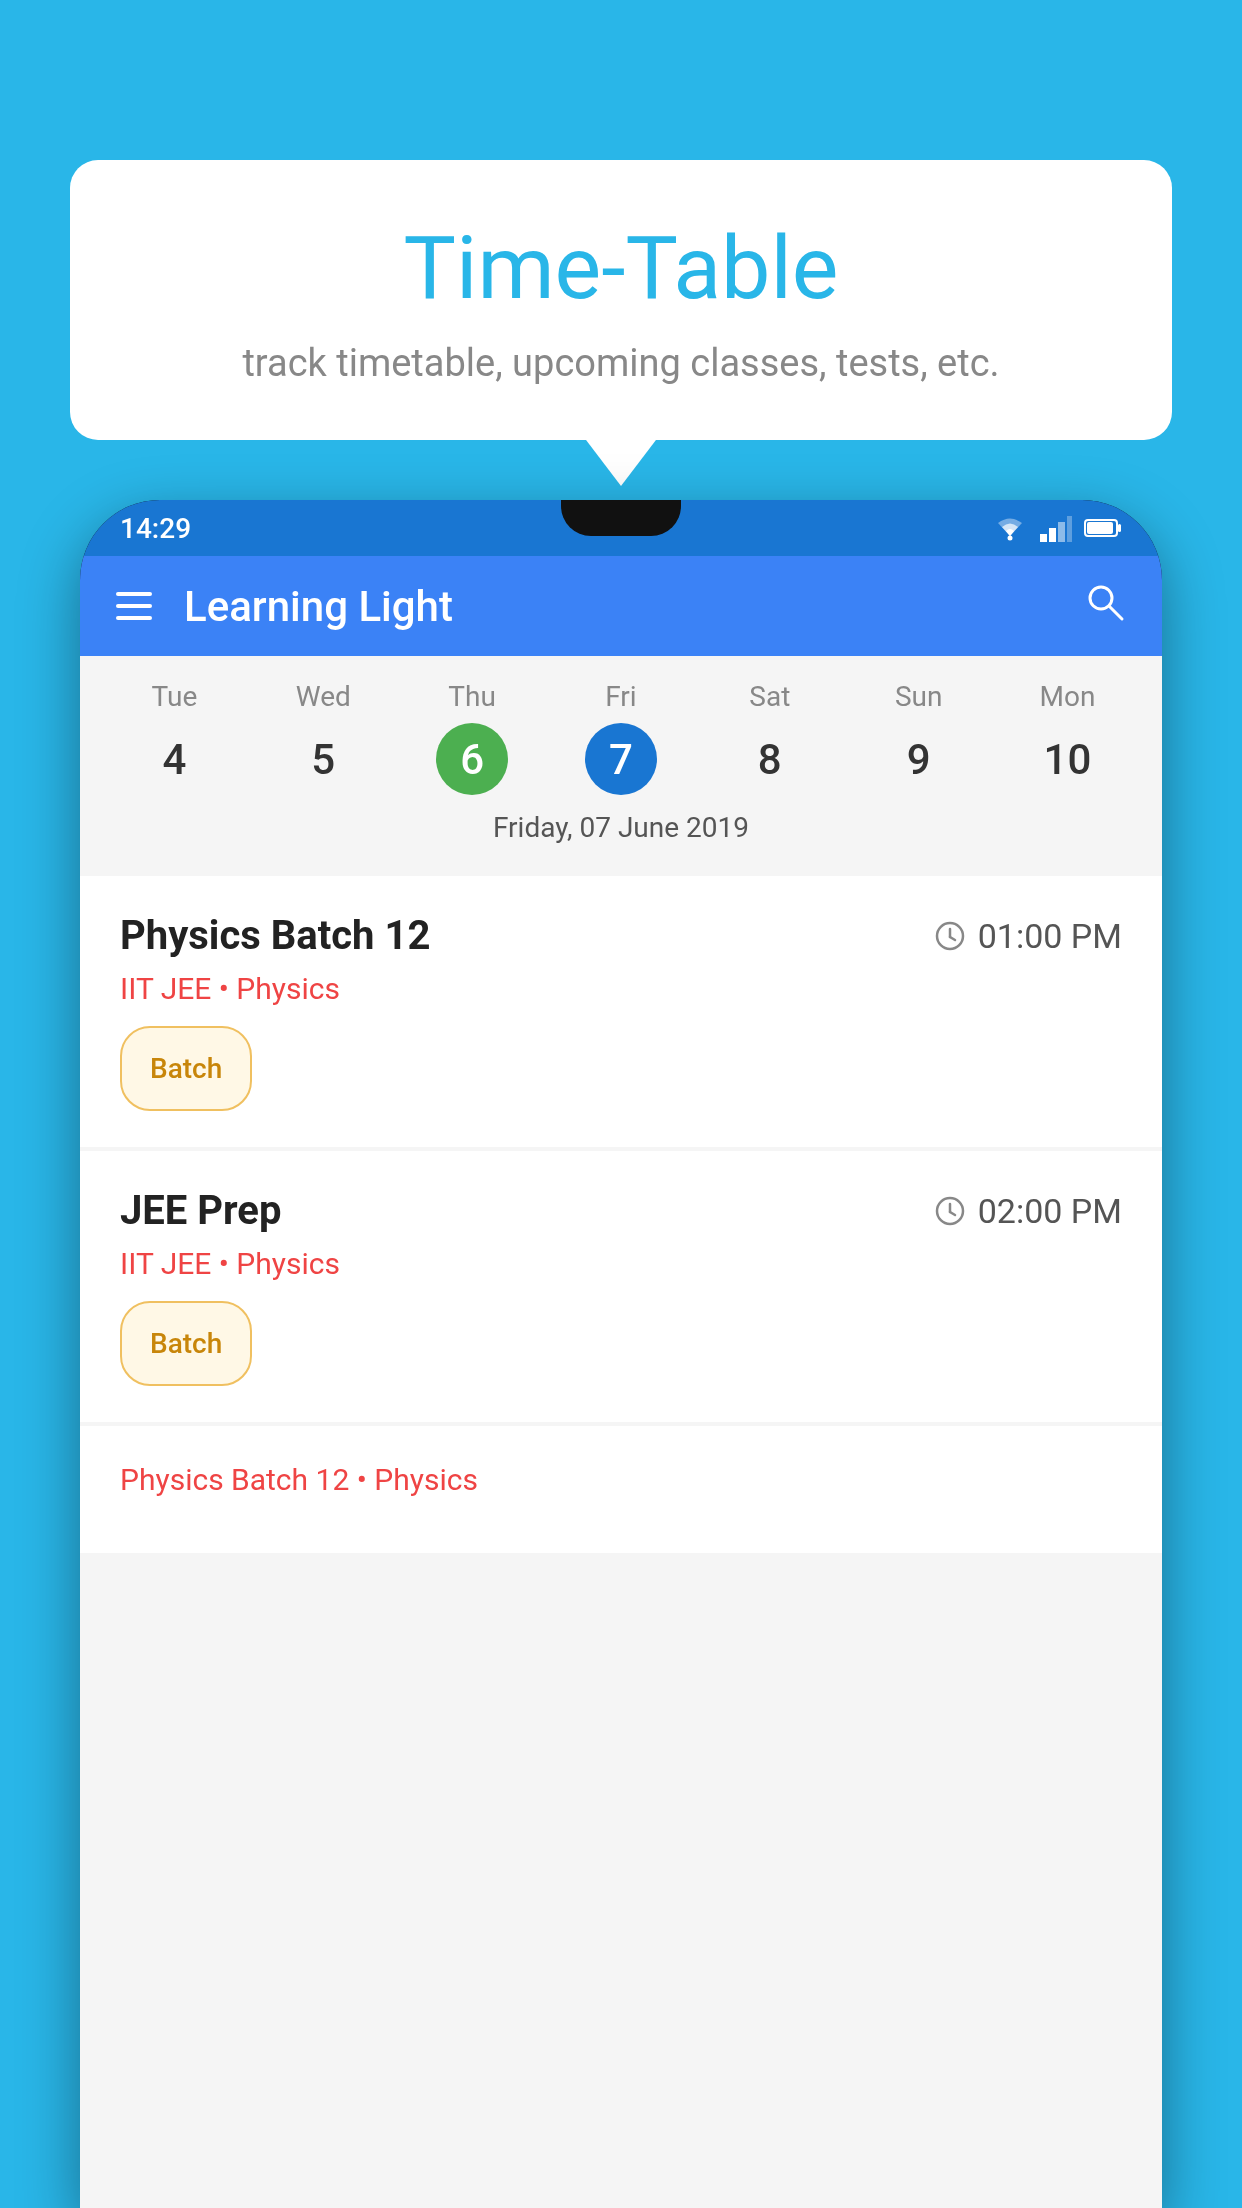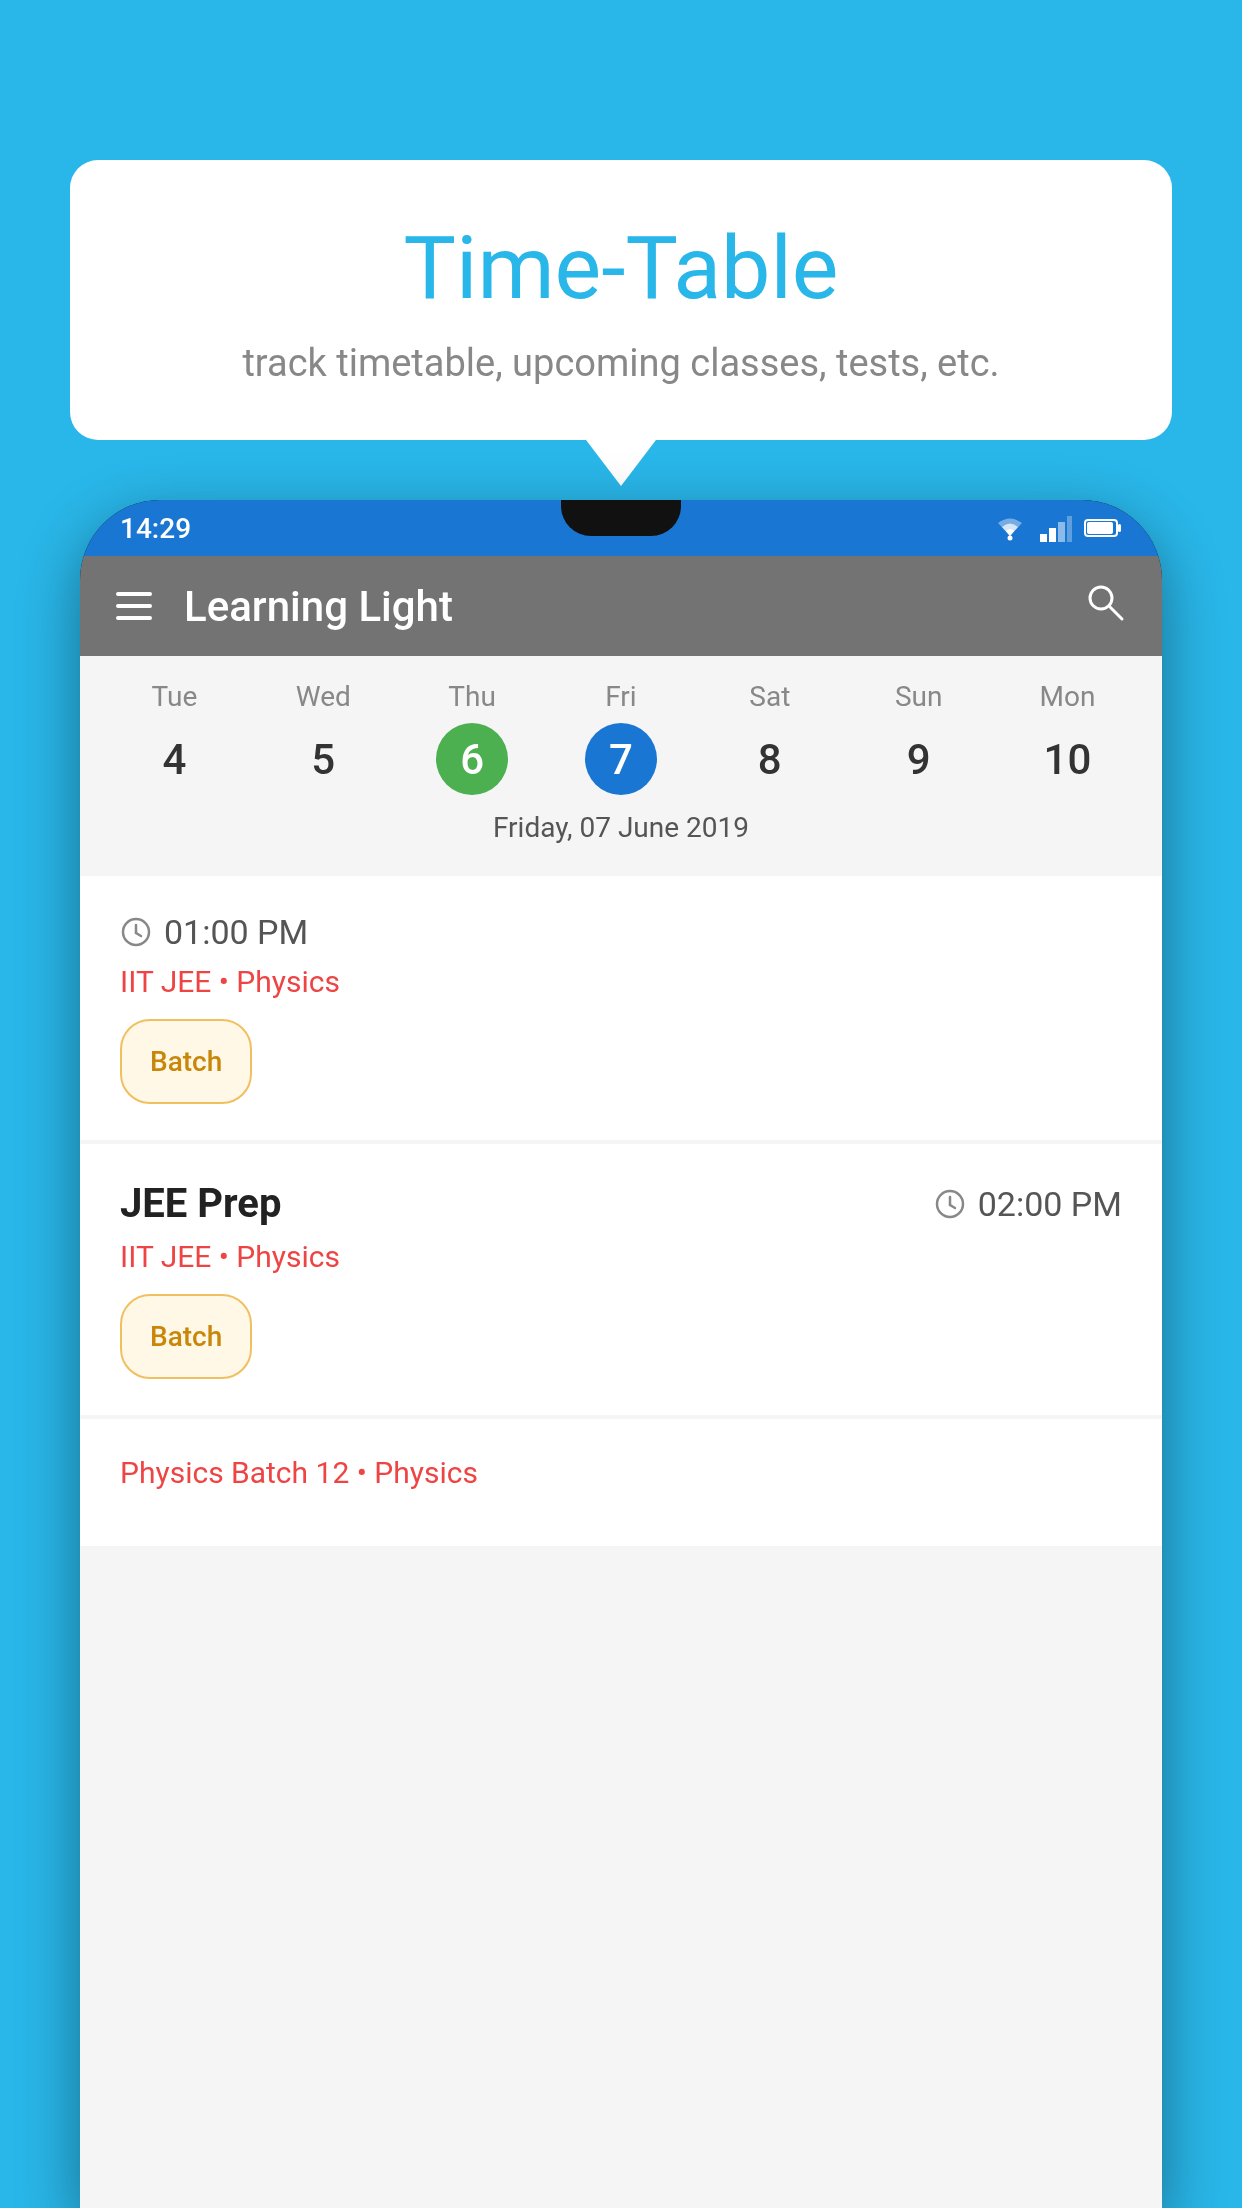--- a/index.html
+++ b/index.html
@@ -99,21 +99,21 @@
       left: 50%;
       transform: translateX(-50%);
       width: 120px;
       height: 36px;
       background: #111;
       border-radius: 0 0 30px 30px;
     }
 
     
     .app-bar {
-      background: #737373;
+      background: #3b82f6;
       height: 100px;
       display: flex;
       align-items: center;
       padding: 0 36px;
       gap: 32px;
     }
 
     .hamburger-icon {
       display: flex;
       flex-direction: column;
@@ -339,20 +339,21 @@
           <div class="calendar-day">
             <div class="day-label">Mon</div>
             <div class="day-number">10</div>
           </div>
         </div>
       <div class="calendar-date-label">Friday, 07 June 2019</div>
     </div>
 
     <div class="schedule-list" id="schedule-list-container">
         <div class="schedule-item"><div class="schedule-item-header">
+            <div class="schedule-name">Physics Batch 12</div>
             <div class="schedule-time">
               <svg width="32" height="32" viewBox="0 0 32 32" fill="none">
       <circle cx="16" cy="16" r="13" stroke="#888" stroke-width="2.5"></circle>
       <line x1="16" y1="9" x2="16" y2="17" stroke="#888" stroke-width="2.5" stroke-linecap="round"></line>
       <line x1="16" y1="17" x2="21" y2="20" stroke="#888" stroke-width="2.5" stroke-linecap="round"></line>
     </svg>
               <span>01:00 PM</span>
             </div>
           </div><div class="schedule-meta">IIT JEE • Physics</div><span class="badge">Batch</span></div>
         <div class="schedule-item"><div class="schedule-item-header">

